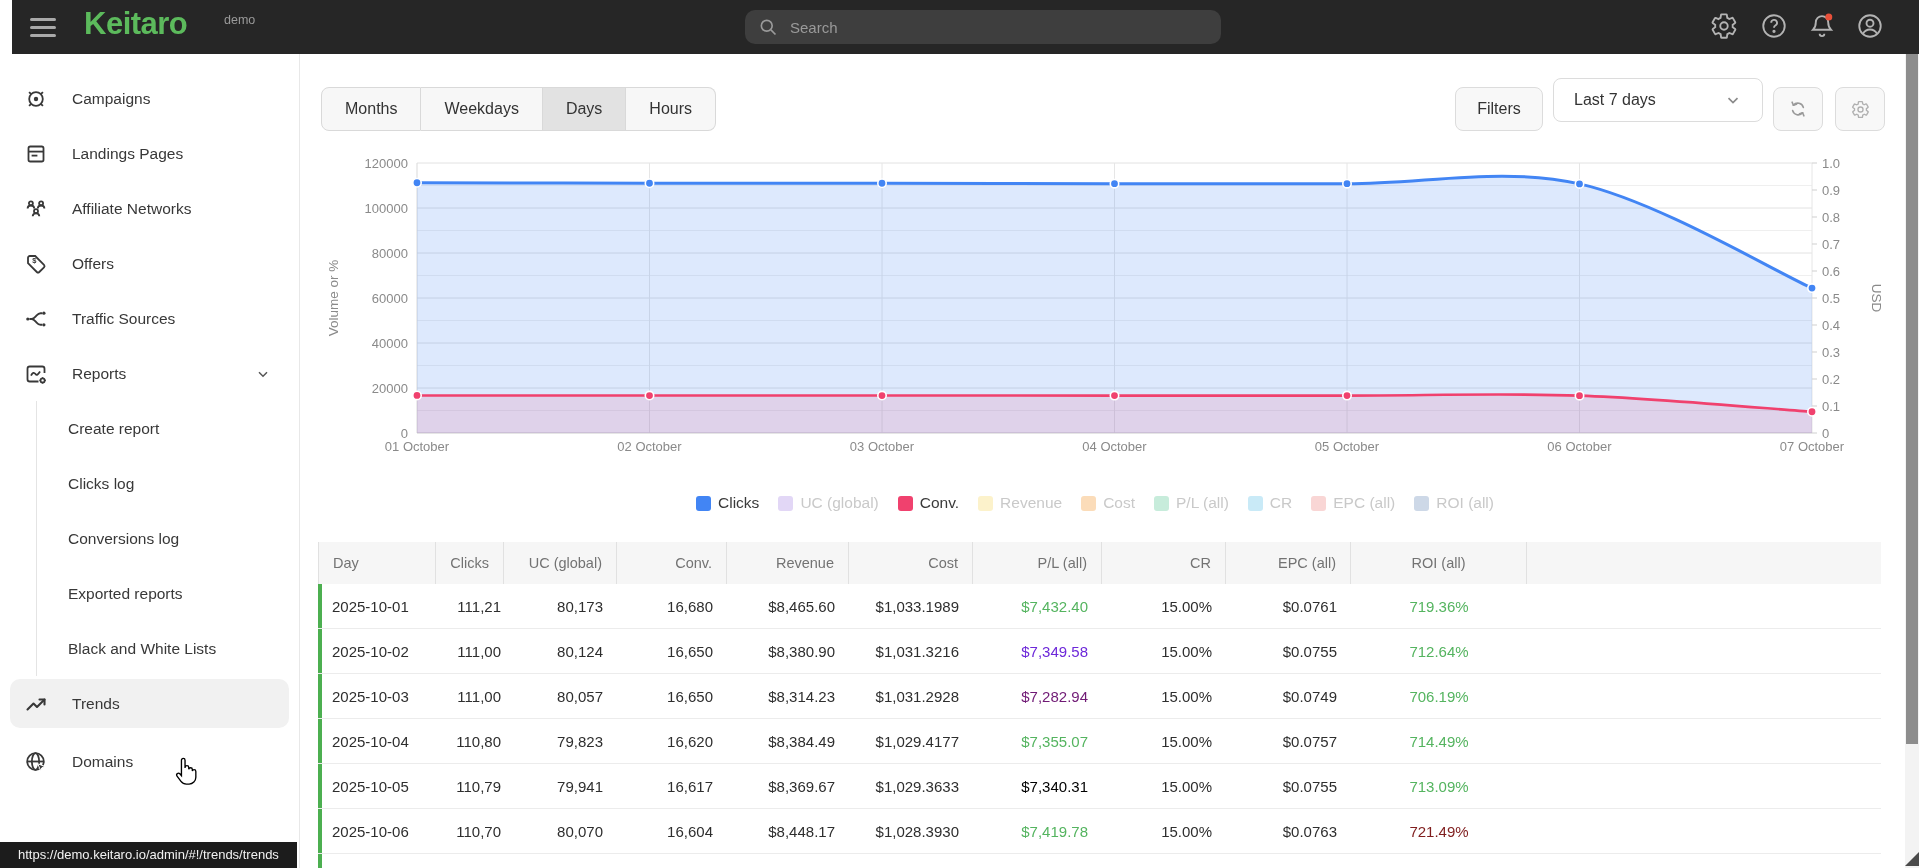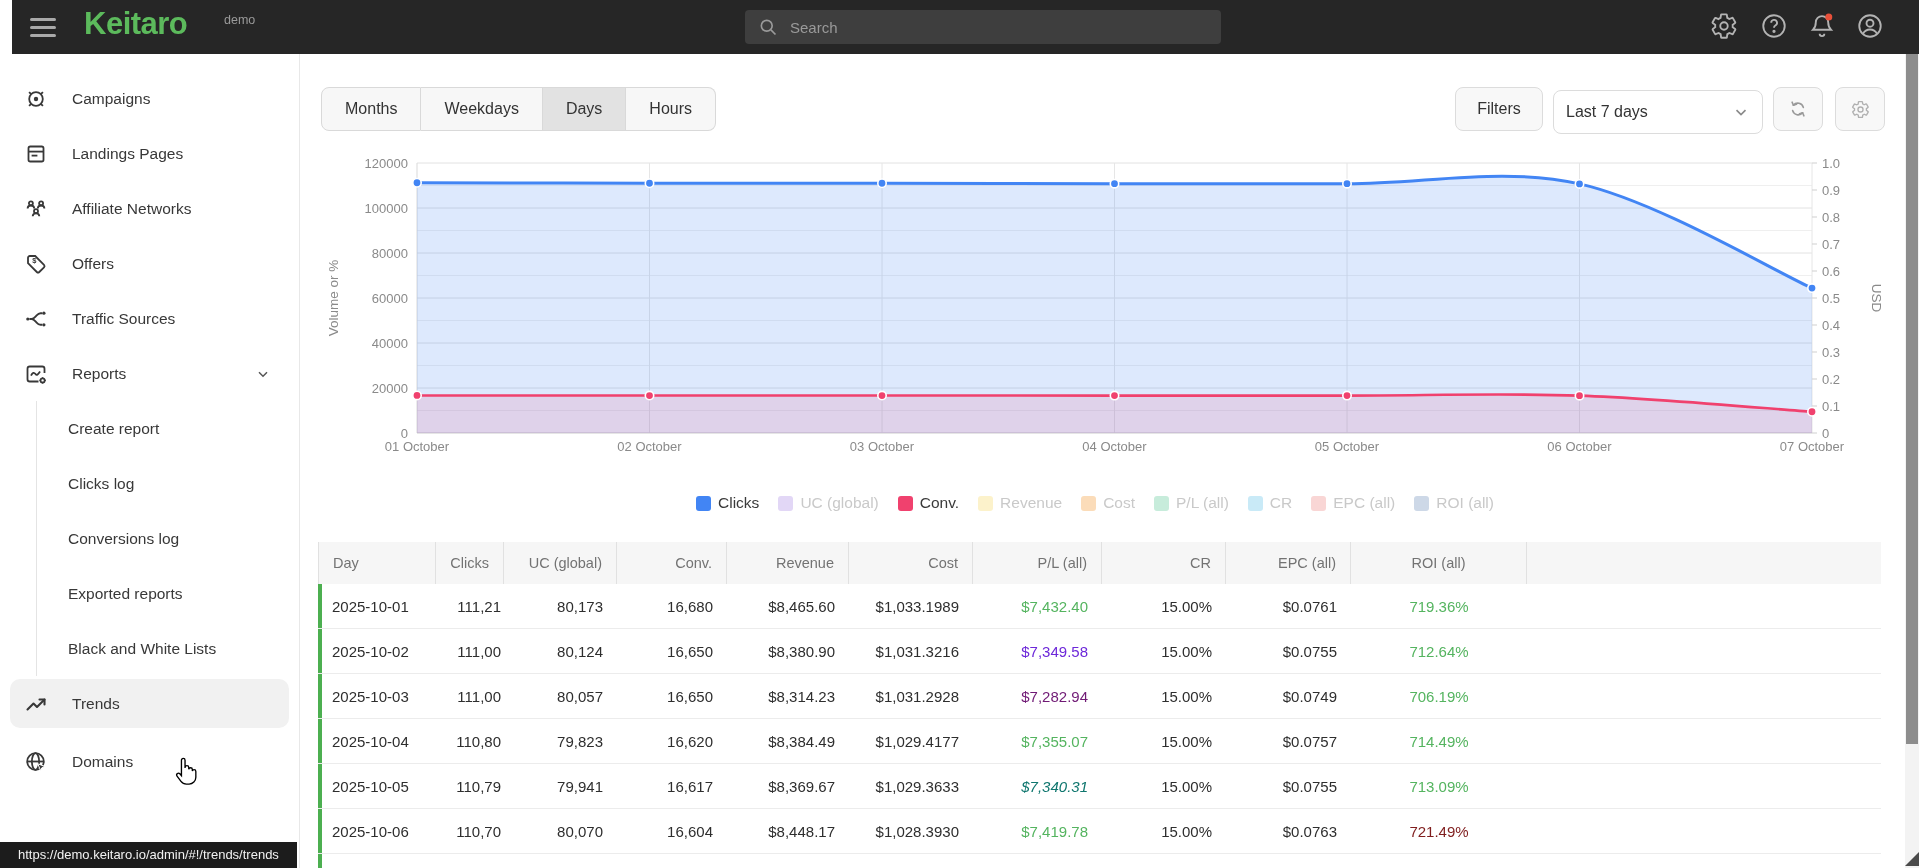--- a/index.html
+++ b/index.html
@@ -5,21 +5,21 @@
   * { margin:0; padding:0; box-sizing:border-box; }
   html,body { width:1919px; height:868px; overflow:hidden; background:#fff;
     font-family:"Liberation Sans", sans-serif; }
 
   
   .topbar { position:absolute; left:12px; top:0; width:1919px; height:54px; background:#262626; z-index:5; }
   .burger { position:absolute; left:18px; top:14px; width:30px; height:26px; display:flex; flex-direction:column; justify-content:center; gap:5px; cursor:pointer; }
   .burger span { display:block; width:26px; height:3px; border-radius:2px; background:#a9a9a9; }
   .logo { position:absolute; left:72px; top:6px; font-size:31px; font-weight:bold; letter-spacing:-0.5px; }
   .env { position:absolute; left:212px; top:13px; font-size:12.5px; color:#9a9a9a; }
-  .search { position:absolute; left:733px; top:10px; width:476px; height:34px; background:#3e3e3e; border-radius:4px; display:flex; align-items:center; padding-left:13px; }
+  .search { position:absolute; left:733px; top:10px; width:476px; height:34px; background:#3e3e3e; border-radius:10px; display:flex; align-items:center; padding-left:13px; }
   .search svg { flex:0 0 auto; }
   .search input { background:transparent; border:none; outline:none; color:#ddd; font-size:15px; margin-left:12px; width:380px; font-family:inherit; }
   .search input::placeholder { color:#9a9a9a; }
   .top-ic { position:absolute; top:12px; width:30px; height:30px; cursor:pointer; }
 
   
   .sidebar { position:absolute; left:0; top:54px; width:300px; height:814px; background:#fff; border-right:1px solid #e8e8e8; padding-top:17px; z-index:2; }
   .side-item { position:relative; height:55px; display:flex; align-items:center; padding-left:24px; cursor:pointer; }
   .side-item .ic { width:24px; height:24px; margin-right:24px; flex:0 0 auto; }
   .side-item .lbl { font-size:15.5px; color:#383838; }
@@ -31,21 +31,21 @@
   .trends-row .lbl { font-size:15.5px; color:#383838; }
   .domains-row { margin-top:6px; }
 
   
   .tabs { position:absolute; left:321px; top:87px; height:44px; display:flex; z-index:1; }
   .tab { height:44px; display:flex; align-items:center; padding:0 23px; font-size:16px; color:#333; background:#f7f7f7; border:1px solid #d9d9d9; border-left:none; cursor:pointer; }
   .tab:first-child { border-left:1px solid #d9d9d9; border-radius:8px 0 0 8px; }
   .tab:last-child { border-radius:0 8px 8px 0; }
   .tab.active { background:#e2e2e2; }
   .btn { position:absolute; top:87px; height:44px; background:#f8f8f8; border:1px solid #dcdcdc; border-radius:8px; display:flex; align-items:center; justify-content:center; font-size:16px; color:#333; cursor:pointer; }
-  .dd { position:absolute; top:90px; height:44px; background:#fff; border:1px solid #dcdcdc; border-radius:8px; display:flex; align-items:center; padding:0 12px; font-size:16px; color:#333; cursor:pointer; }
+  .dd { position:absolute; top:78px; height:44px; background:#fff; border:1px solid #dcdcdc; border-radius:8px; display:flex; align-items:center; padding:0 20px; font-size:16px; color:#333; cursor:pointer; }
   .dd .chev { margin-left:auto; }
 
   
   #chart { position:absolute; left:300px; top:120px; }
   svg text { font-family:"Liberation Sans", sans-serif; }
 
   
   #legend { position:absolute; left:300px; top:489px; width:1590px; height:28px; display:flex; align-items:center; justify-content:center; gap:19px; }
   .legend-item { display:flex; align-items:center; gap:7px; cursor:pointer; }
   .legend-swatch { width:15px; height:15px; border-radius:3px; display:inline-block; }
@@ -426,21 +426,21 @@
       <div class="td fill"></div>
     </div>
     <div class="tr trow">
       <span class="stripe" style="background: rgb(76, 175, 80);"></span>
       <div class="td" style="width: 118px; justify-content: flex-start; padding: 0px 0px 0px 14px;">2025-10-05</div>
       <div class="td" style="width: 68px; justify-content: flex-end; padding: 0px 3px 0px 0px;">110,79</div>
       <div class="td" style="width: 113px; justify-content: flex-end; padding: 0px 14px 0px 0px;">79,941</div>
       <div class="td" style="width: 110px; justify-content: flex-end; padding: 0px 14px 0px 0px;">16,617</div>
       <div class="td" style="width: 122px; justify-content: flex-end; padding: 0px 14px 0px 0px;">$8,369.67</div>
       <div class="td" style="width: 124px; justify-content: flex-end; padding: 0px 14px 0px 0px;">$1,029.3633</div>
-      <div class="td" style="width: 129px; justify-content: flex-end; padding: 0px 14px 0px 0px; color: #0f766e; font-style: italic;">$7,340.31</div>
+      <div class="td" style="width: 129px; justify-content: flex-end; padding: 0px 14px 0px 0px; color: #000000;">$7,340.31</div>
       <div class="td" style="width: 124px; justify-content: flex-end; padding: 0px 14px 0px 0px;">15.00%</div>
       <div class="td" style="width: 125px; justify-content: flex-end; padding: 0px 14px 0px 0px;">$0.0755</div>
       <div class="td" style="width: 176px; justify-content: center; padding: 0px; color: rgb(84, 180, 95);">713.09%</div>
       <div class="td fill"></div>
     </div>
     <div class="tr trow">
       <span class="stripe" style="background: rgb(76, 175, 80);"></span>
       <div class="td" style="width: 118px; justify-content: flex-start; padding: 0px 0px 0px 14px;">2025-10-06</div>
       <div class="td" style="width: 68px; justify-content: flex-end; padding: 0px 3px 0px 0px;">110,70</div>
       <div class="td" style="width: 113px; justify-content: flex-end; padding: 0px 14px 0px 0px;">80,070</div>

